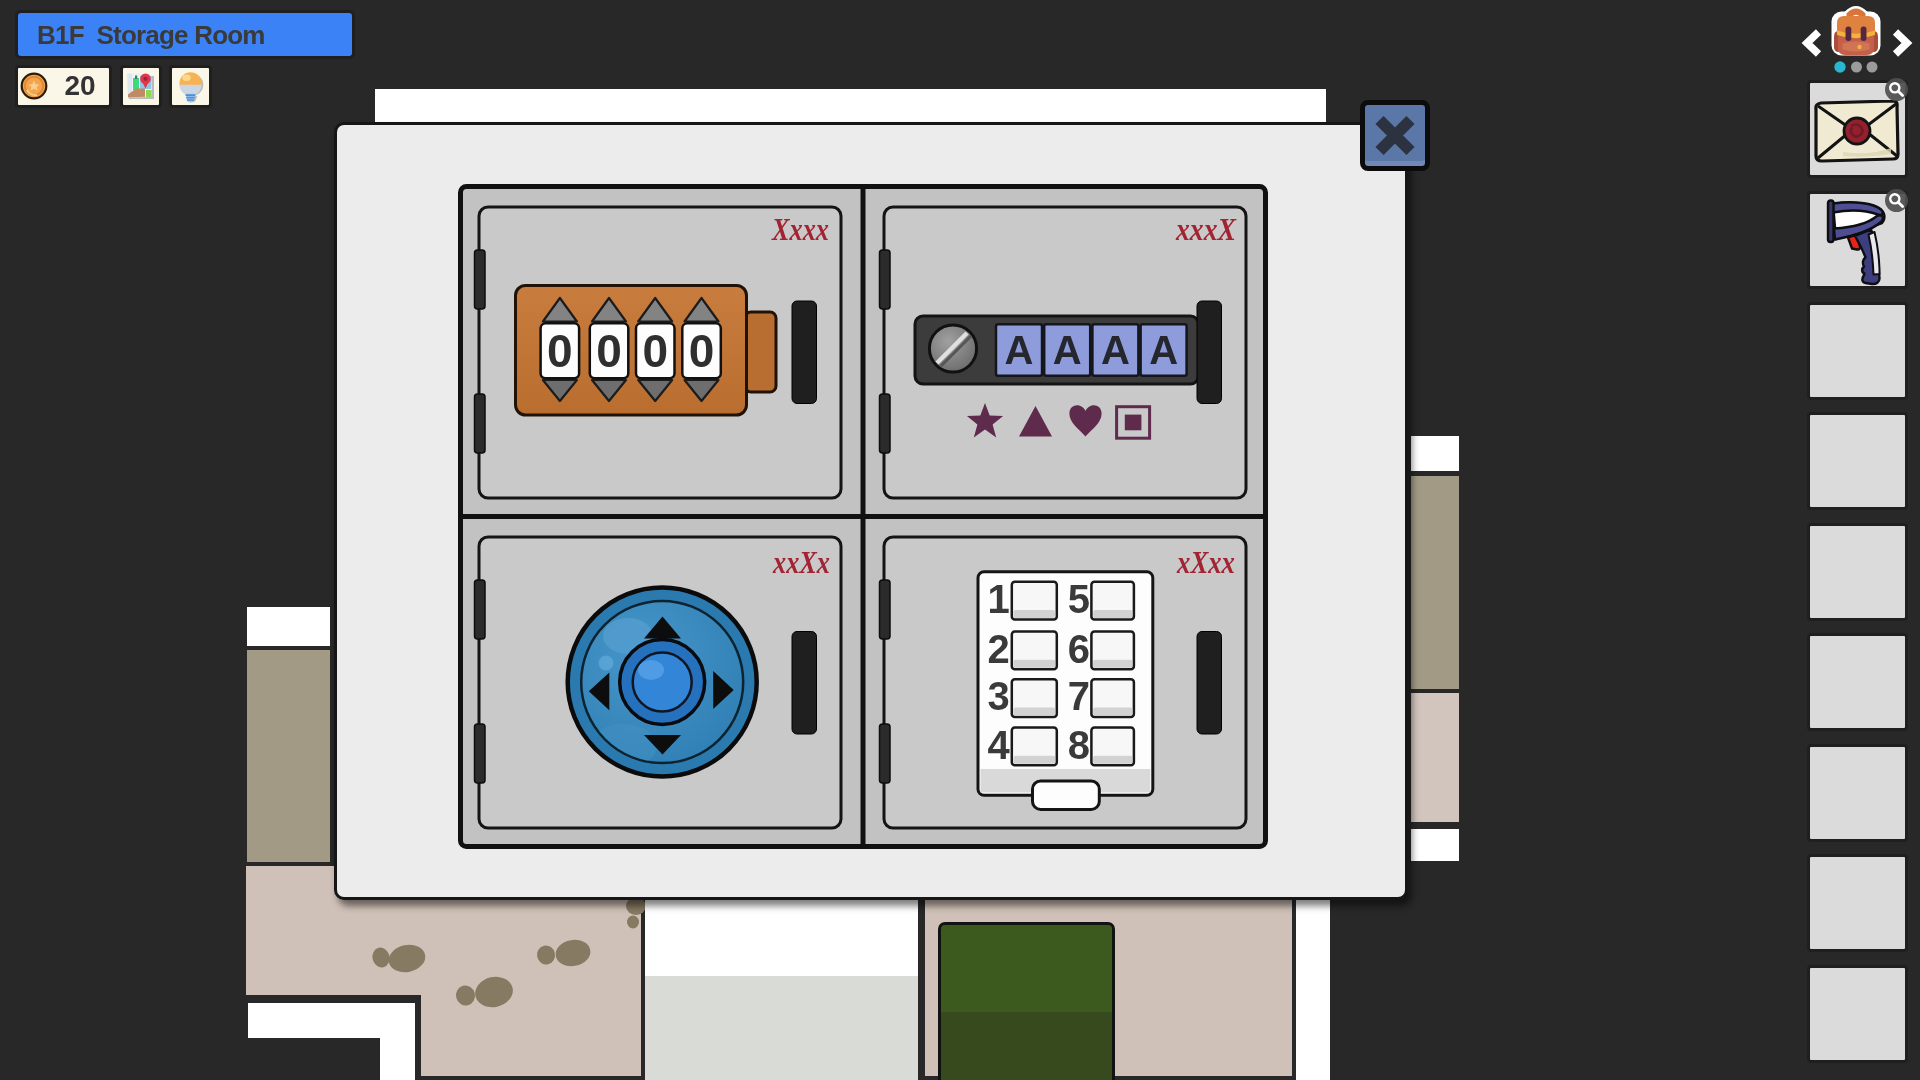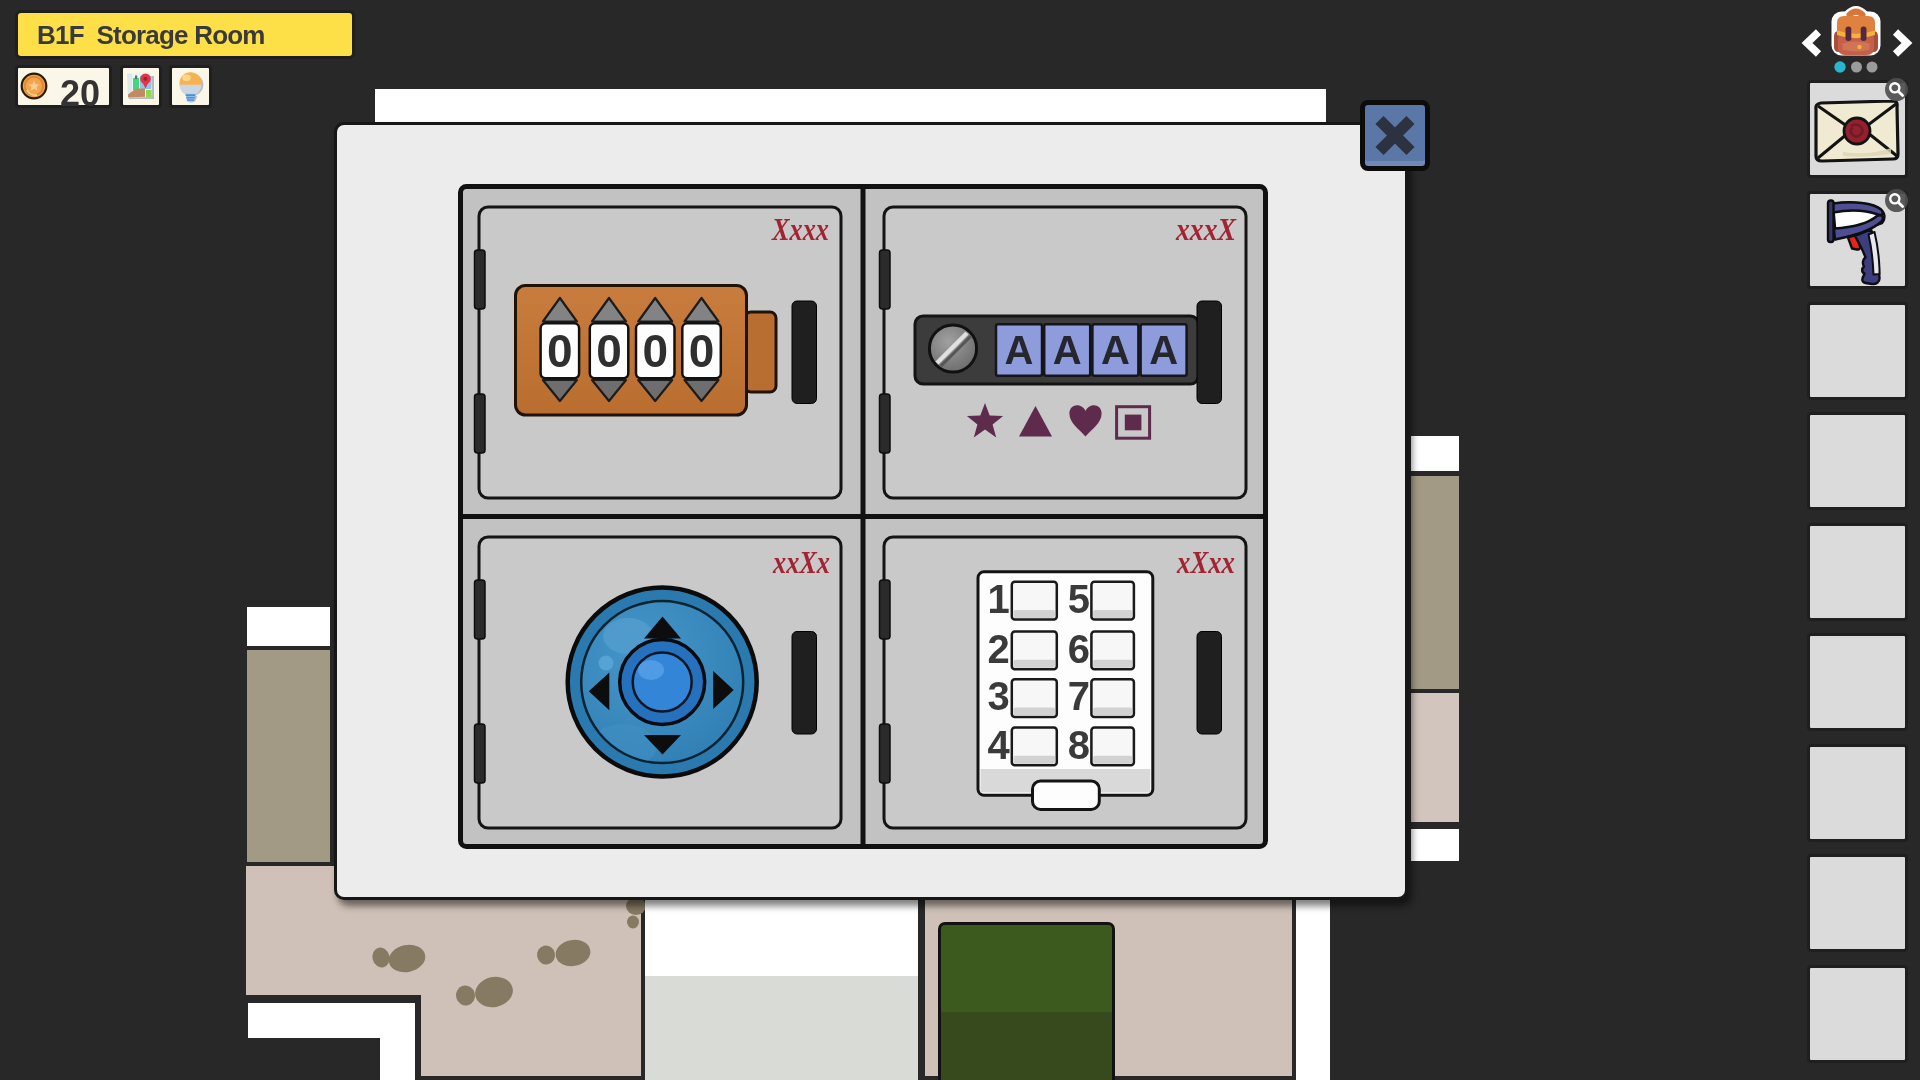--- a/index.html
+++ b/index.html
@@ -228,32 +228,32 @@
       </g>
     </g>
   </svg>
 
   <div class="abs" style="left:1360px;top:100px;width:60px;height:61px;background:#5a77a8;border:5px solid #0c0c0c;border-radius:8px;box-shadow:inset 0 -5px 0 #7288b5;">
     <svg width="60" height="61" viewBox="0 0 60 61" style="position:absolute;left:0;top:0;">
       <path d="M14.5 15 L45.5 46 M45.5 15 L14.5 46" stroke="#2d3240" stroke-width="11.5" stroke-linecap="butt"></path>
     </svg>
   </div>
 
-  <div class="abs" style="left:15px;top:10px;width:315px;height:43px;background:#fde047;border:3px solid #1f1f1f;border-radius:6px;color:#3a3a3a;font-size:26px;font-weight:bold;letter-spacing:-0.8px;line-height:44px;padding-left:19px;">B1F&nbsp; Storage Room</div>
+  <div class="abs" style="left:15px;top:10px;width:315px;height:43px;background:#3b82f6;border:3px solid #1f1f1f;border-radius:6px;color:#3a3a3a;font-size:26px;font-weight:bold;letter-spacing:-0.8px;line-height:44px;padding-left:19px;">B1F&nbsp; Storage Room</div>
 
   <div class="abs" style="left:15px;top:65px;width:91px;height:37px;background:#faf7e9;border:3px solid #1f1f1f;border-radius:4px;">
 
     <svg width="30" height="30" viewBox="0 0 30 30" style="position:absolute;left:1px;top:3px;">
       <circle cx="15" cy="15" r="12.3" fill="#f5a34c" stroke="#2a1c08" stroke-width="2.2"></circle>
       <circle cx="15" cy="15" r="9.2" fill="none" stroke="#e08a36" stroke-width="2"></circle>
       <path d="M15 9.5 L16.7 13.2 L20.6 13.6 L17.6 16 L18.6 19.8 L15 17.7 L11.4 19.8 L12.4 16 L9.4 13.6 L13.3 13.2 Z" fill="#f8cf8e"></path>
       <path d="M8 19 a9.2 9.2 0 0 0 10 5" stroke="#fbd089" stroke-width="1.8" fill="none"></path>
     </svg>
 
-    <div style="position:absolute;left:36px;top:8px;width:52px;text-align:center;font-size:36px;font-weight:bold;color:#333;line-height:36px;">20</div>
+    <div style="position:absolute;left:36px;top:0;width:52px;text-align:center;font-size:28px;font-weight:bold;color:#333;line-height:36px;">20</div>
   </div>
 
   <div class="abs" style="left:120px;top:65px;width:36px;height:37px;background:#faf7e9;border:3px solid #1f1f1f;border-radius:4px;">
     <svg width="32" height="32" viewBox="0 0 32 32" style="position:absolute;left:2px;top:2px;">
       <rect x="4" y="6" width="25" height="23" fill="#b9babc"></rect>
       <path d="M2 3.5 L26 3.5 L27 27 L3 27.5 Z" fill="#eef3f5"></path>
       <path d="M2 3.5 L7 3.5 L7 27.3 L3 27.5 Z" fill="#dde8ec"></path>
       <rect x="8" y="8" width="6" height="12" fill="#3bdb7b"></rect>
       <rect x="15" y="6" width="11" height="13" fill="#8fc4e8"></rect>
       <path d="M3 27.5 L3 24.5 L11 18.5 L20 18.5 L20 26.8 Z" fill="#c08a64"></path>

